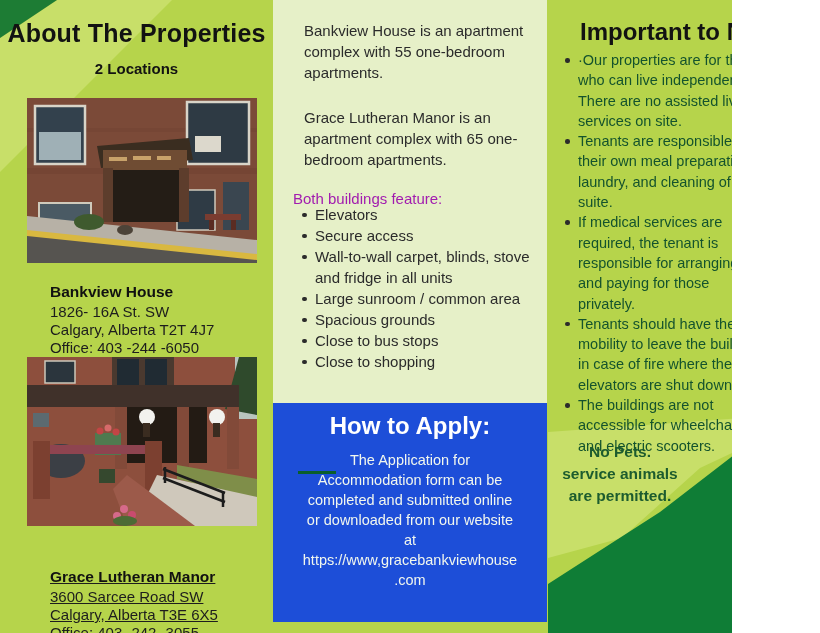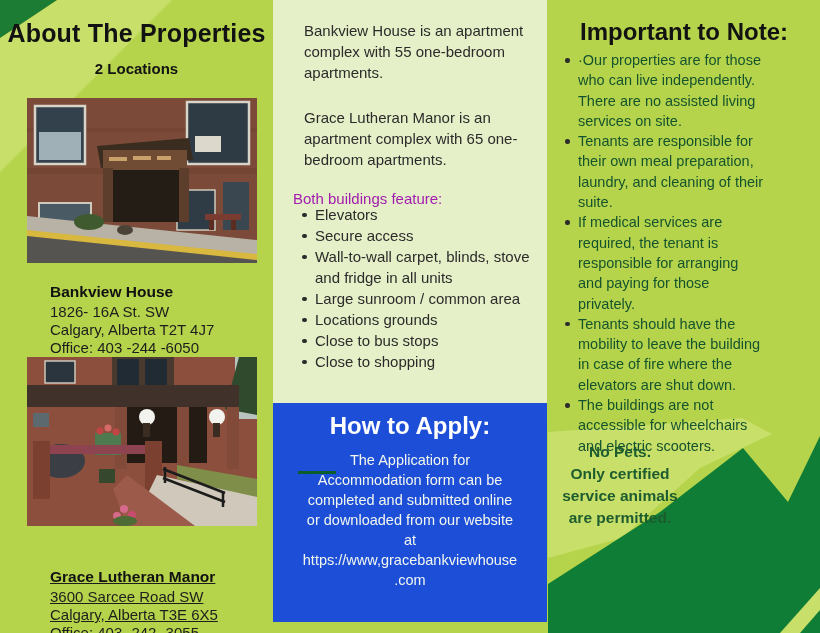--- a/index.html
+++ b/index.html
@@ -1,17 +1,17 @@
 <!DOCTYPE html>
 <html><head>
 <meta charset="utf-8">
 <style>
   html,body{margin:0;padding:0;}
   body{font-family:"Liberation Sans",sans-serif;}
-  #page{position:relative;width:820px;height:633px;background:#b6d44b;overflow:hidden;}
+  #page{position:relative;width:732px;height:633px;background:#b6d44b;overflow:hidden;}
 
   
   #deco{position:absolute;left:0;top:0;width:820px;height:633px;}
 
   
   .left-title{position:absolute;left:0;top:19px;width:273px;text-align:center;
     font-size:25px;font-weight:800;color:#121212;letter-spacing:.2px;}
   .left-sub{position:absolute;left:0;top:60px;width:273px;text-align:center;
     font-size:15px;font-weight:800;color:#121212;}
   .photo{position:absolute;left:27px;width:230px;display:block;}
@@ -154,21 +154,21 @@
 
   <div id="mid">
     <div id="mpara1" class="mpara">Bankview House is an apartment complex with 55 one-bedroom apartments.</div>
     <div id="mpara2" class="mpara">Grace Lutheran Manor is an apartment complex with 65 one-bedroom apartments.</div>
     <div id="feat-head">Both buildings feature:</div>
     <ul id="feat-list">
       <li>Elevators</li>
       <li>Secure access</li>
       <li>Wall-to-wall carpet, blinds, stove and fridge in all units</li>
       <li>Large sunroom / common area</li>
-      <li>Locations grounds</li>
+      <li>Spacious grounds</li>
       <li>Close to bus stops</li>
       <li>Close to shopping</li>
     </ul>
 
     <div id="apply-box">
       <div id="apply-title">How to Apply:</div>
       <div id="apply-underline"></div>
       <div id="apply-body">
         <div>The Application for</div>
         <div>Accommodation form can be</div>
@@ -185,18 +185,17 @@
   <ul id="notes">
     <li>·Our properties are for those who can live independently. There are no assisted living services on site.</li>
     <li>Tenants are responsible for their own meal preparation, laundry, and cleaning of their suite.</li>
     <li>If medical services are required, the tenant is responsible for arranging and paying for those privately.</li>
     <li>Tenants should have the mobility to leave the building in case of fire where the elevators are shut down.</li>
     <li>The buildings are not accessible for wheelchairs and electric scooters.</li>
   </ul>
 
   <div id="certified">
     <div>No Pets.</div>
-    <div>Only certified</div>
     <div>service animals</div>
     <div>are permitted.</div>
   </div>
 
 </div>
 
 </body></html>

